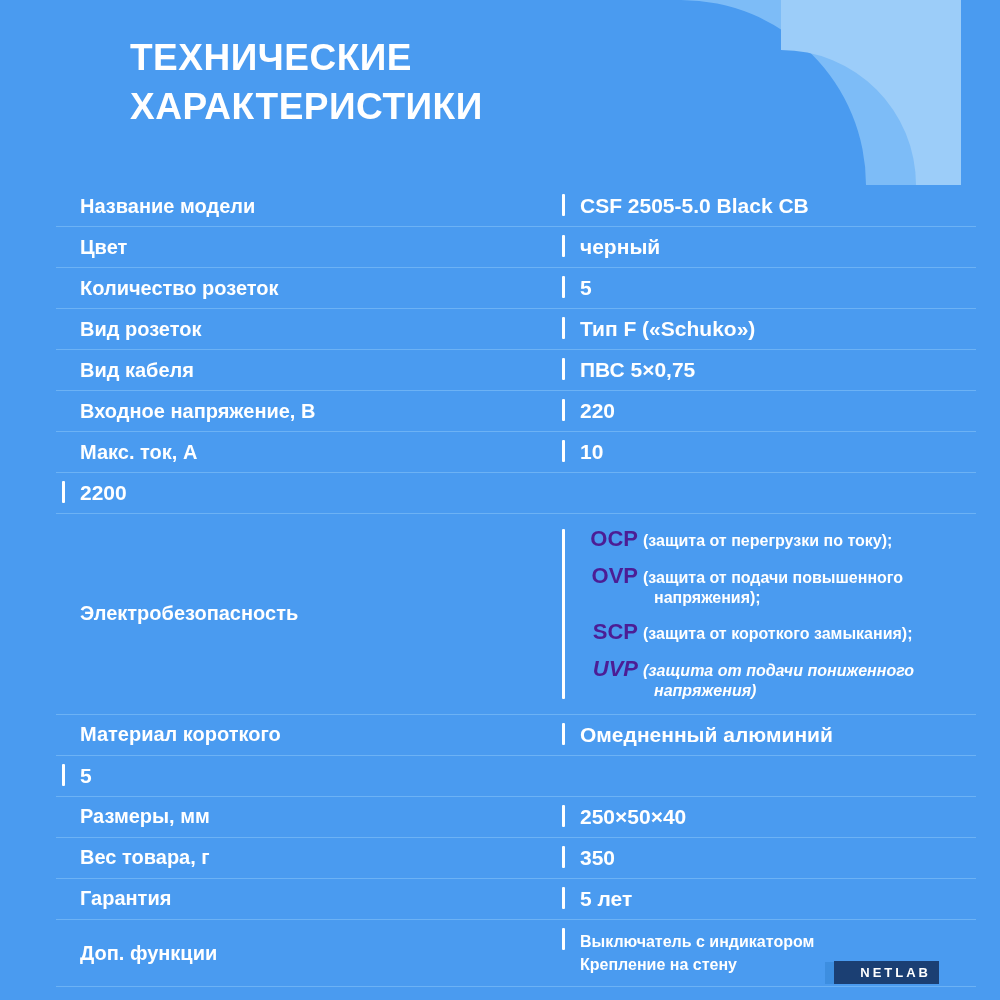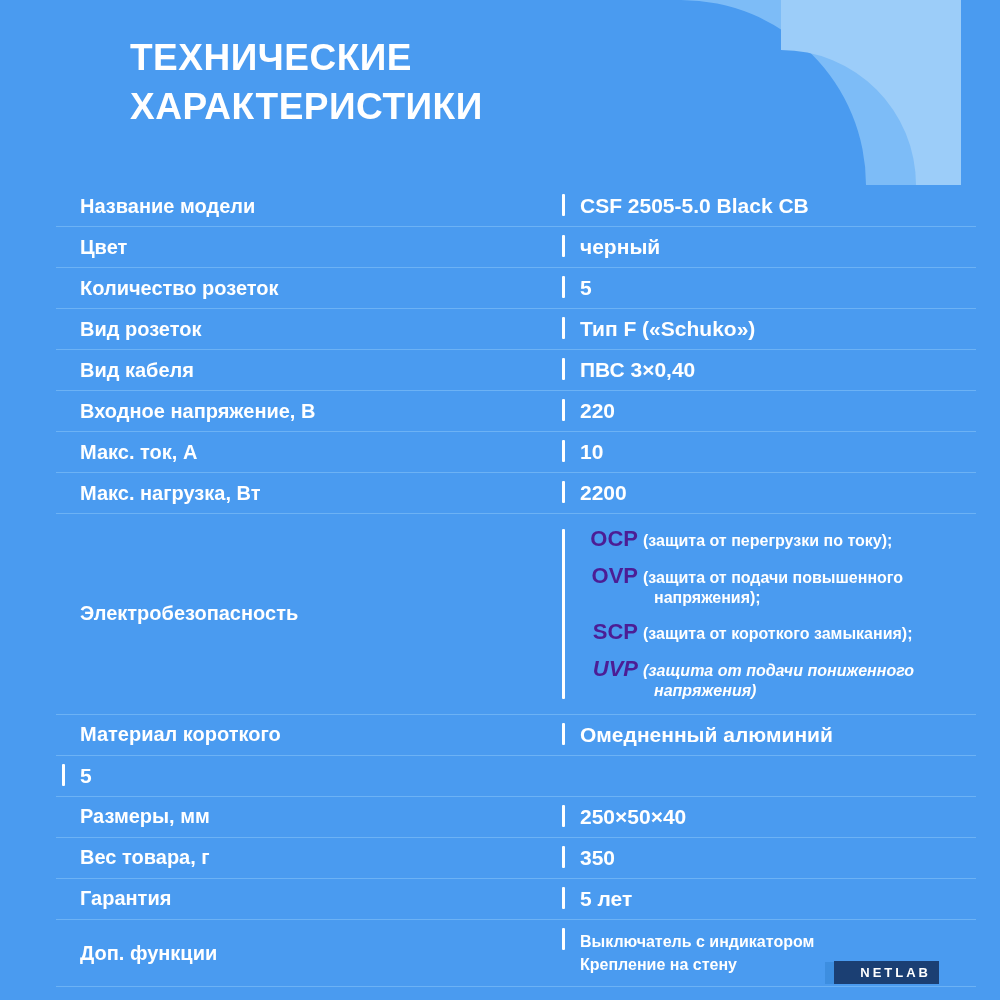--- a/index.html
+++ b/index.html
@@ -220,38 +220,37 @@
       <div class="cell-sep">
           <i></i>
         </div>
       <div class="cell-value">Тип F («Schuko»)</div>
     </div>
     <div class="row">
       <div class="cell-label">Вид кабеля</div>
       <div class="cell-sep">
           <i></i>
         </div>
-      <div class="cell-value">ПВС 3×0,40</div>
+      <div class="cell-value">ПВС 5×0,75</div>
     </div>
     <div class="row">
       <div class="cell-label">Входное напряжение, В</div>
       <div class="cell-sep">
           <i></i>
         </div>
       <div class="cell-value">220</div>
     </div>
     <div class="row">
       <div class="cell-label">Макс. ток, А</div>
       <div class="cell-sep">
           <i></i>
         </div>
       <div class="cell-value">10</div>
     </div>
     <div class="row">
-      <div class="cell-label">Макс. нагрузка, Вт</div>
       <div class="cell-sep">
           <i></i>
         </div>
       <div class="cell-value">2200</div>
     </div>
 
     <div class="row row-safety">
       <div class="cell-label">Электробезопасность</div>
       <div class="cell-sep">
           <i></i>

